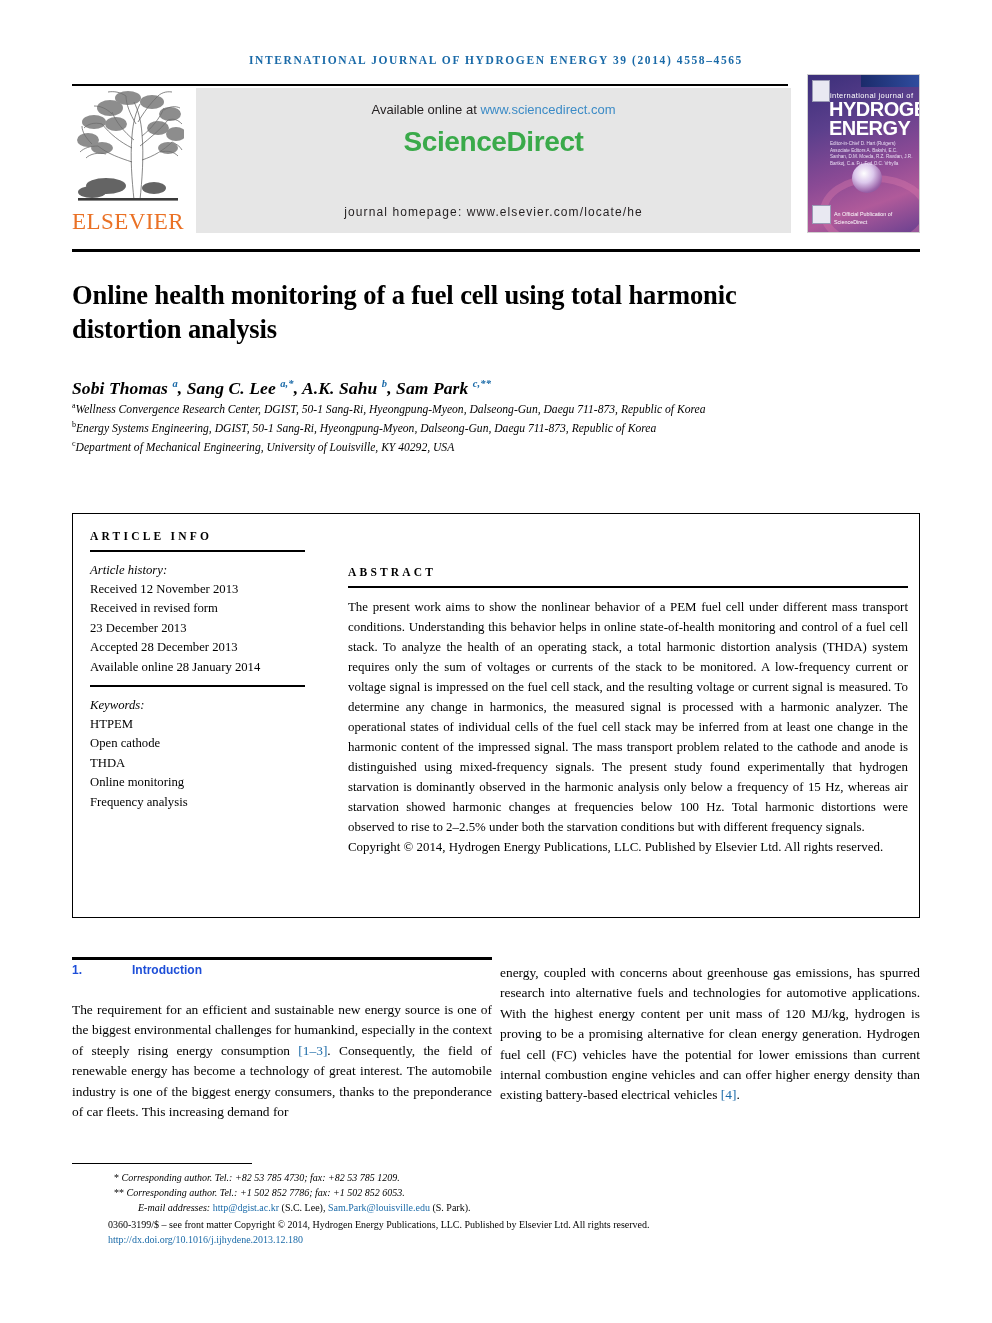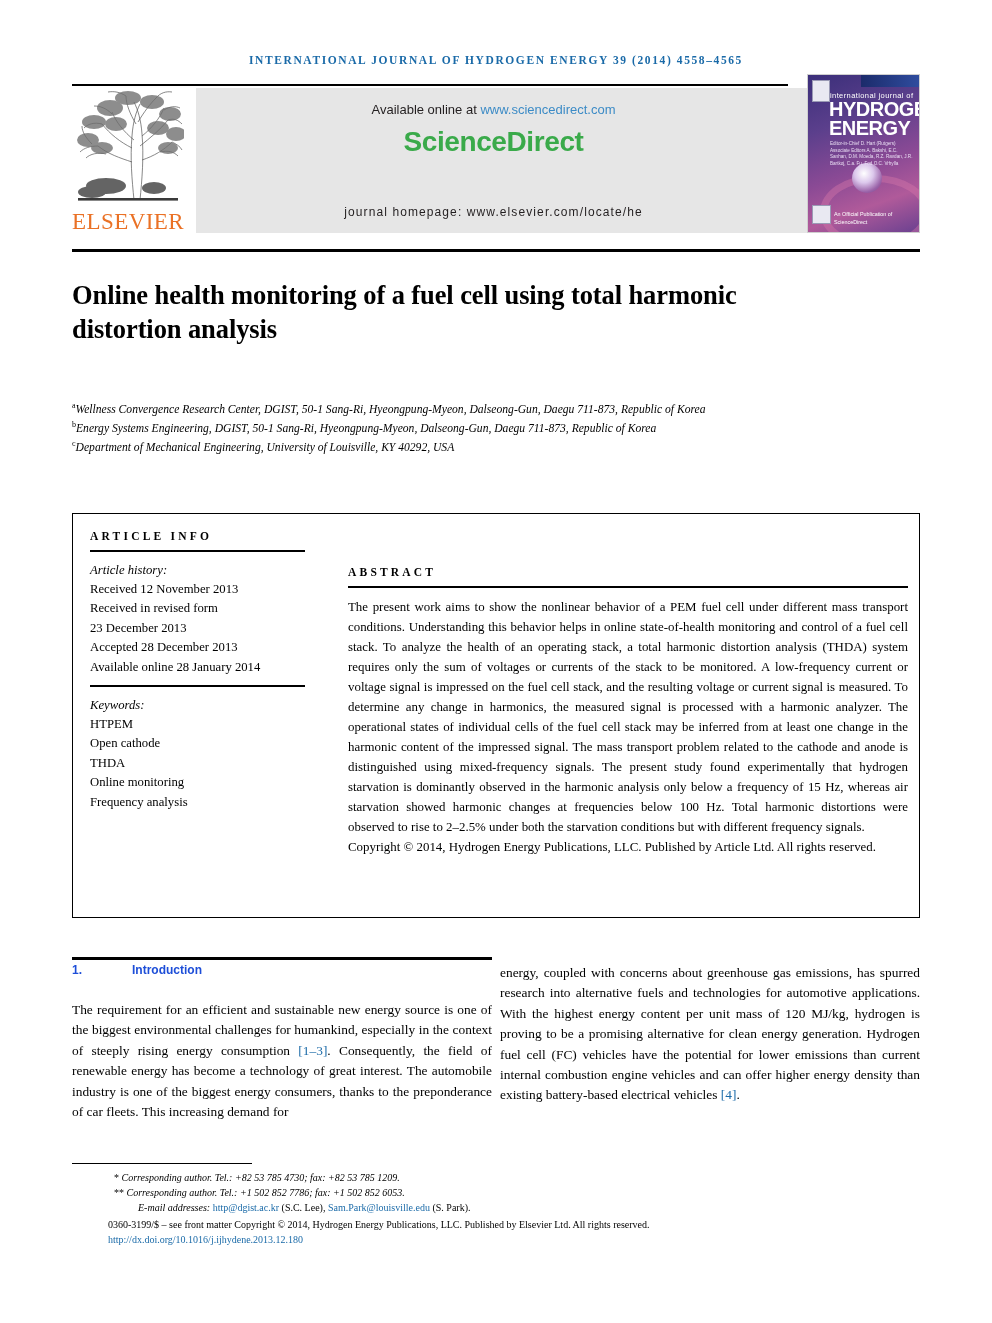--- a/index.html
+++ b/index.html
@@ -75,21 +75,20 @@
     line-height: 1;
     margin-top: 44px;
   }
   .sd-band {
     position: absolute;
     left: 124px;
     top: 0;
     width: 595px;
     height: 145px;
     background: #e6e6e6;
-    padding-left: 26px;
   }
   .sd-avail {
     position: absolute;
     top: 14px;
     left: 0;
     width: 595px;
     text-align: center;
     font-family: "Liberation Sans", sans-serif;
     font-size: 13px;
     color: #231f20;
@@ -546,20 +545,21 @@
       <div class="cover-eds">Editor-in-Chief  D. Hart (Rutgers)   Associate Editors  A. Bakshi, E.C. Sanhan, D.M. Moeda, R.Z. Ravdan, J.R. Bartkoj, C.a. Fu, Fod O.C. Vrhylla</div>
       <div class="cover-badge2"></div>
       <div class="cover-sd">An Official Publication of  ScienceDirect</div>
     </div>
   </div>
 
   <div class="title-rule"></div>
   <h1 class="paper-title">Online health monitoring of a fuel cell using total harmonic distortion analysis</h1>
 
 
+  <div class="authors" id="authors">Sobi Thomas <sup>a</sup>, Sang C. Lee <sup>a,*</sup>, A.K. Sahu <sup>b</sup>, Sam Park <sup>c,**</sup></div>
   <div class="affils" id="affils">
       <div><sup>a</sup>Wellness Convergence Research Center, DGIST, 50-1 Sang-Ri, Hyeongpung-Myeon, Dalseong-Gun, Daegu 711-873, Republic of Korea</div>
       <div><sup>b</sup>Energy Systems Engineering, DGIST, 50-1 Sang-Ri, Hyeongpung-Myeon, Dalseong-Gun, Daegu 711-873, Republic of Korea</div>
       <div><sup>c</sup>Department of Mechanical Engineering, University of Louisville, KY 40292, USA</div>
     </div>
 
   <div class="info-rule-top"></div>
   <div class="vline"></div>
   <div class="vline2"></div>
   <div class="info-rule-bottom"></div>
@@ -583,21 +583,21 @@
         <div class="info-line">THDA</div>
         <div class="info-line">Online monitoring</div>
         <div class="info-line">Frequency analysis</div>
       </div>
   </div>
 
   <div class="abstract-col">
     <div class="colhead">ABSTRACT</div>
     <div class="hr-thin"></div>
     <div class="abs-body">The present work aims to show the nonlinear behavior of a PEM fuel cell under different mass transport conditions. Understanding this behavior helps in online state-of-health monitoring and control of a fuel cell stack. To analyze the health of an operating stack, a total harmonic distortion analysis (THDA) system requires only the sum of voltages or currents of the stack to be monitored. A low-frequency current or voltage signal is impressed on the fuel cell stack, and the resulting voltage or current signal is measured. To determine any change in harmonics, the measured signal is processed with a harmonic analyzer. The operational states of individual cells of the fuel cell stack may be inferred from at least one change in the harmonic content of the impressed signal. The mass transport problem related to the cathode and anode is distinguished using mixed-frequency signals. The present study found experimentally that hydrogen starvation is dominantly observed in the harmonic analysis only below a frequency of 15 Hz, whereas air starvation showed harmonic changes at frequencies below 100 Hz. Total harmonic distortions were observed to rise to 2–2.5% under both the starvation conditions but with different frequency signals.</div>
-    <div class="abs-copy">Copyright © 2014, Hydrogen Energy Publications, LLC. Published by Article Ltd. All rights reserved.</div>
+    <div class="abs-copy">Copyright © 2014, Hydrogen Energy Publications, LLC. Published by Elsevier Ltd. All rights reserved.</div>
   </div>
 
   <div class="sec-rule"></div>
   <div class="sec-head"><span class="sec-num">1.</span><span>Introduction</span></div>
 
   <div class="col-left" id="bodyleft">The requirement for an efficient and sustainable new energy source is one of the biggest environmental challenges for humankind, especially in the context of steeply rising energy consumption <a href="#" class="ref">[1–3]</a>. Consequently, the field of renewable energy has become a technology of great interest. The automobile industry is one of the biggest energy consumers, thanks to the preponderance of car fleets. This increasing demand for</div>
   <div class="col-right" id="bodyright">energy, coupled with concerns about greenhouse gas emissions, has spurred research into alternative fuels and technologies for automotive applications. With the highest energy content per unit mass of 120 MJ/kg, hydrogen is proving to be a promising alternative for clean energy generation. Hydrogen fuel cell (FC) vehicles have the potential for lower emissions than current internal combustion engine vehicles and can offer higher energy density than existing battery-based electrical vehicles <a href="#" class="ref">[4]</a>.</div>
 
   <div class="foot-rule"></div>
   <div class="footnotes">

